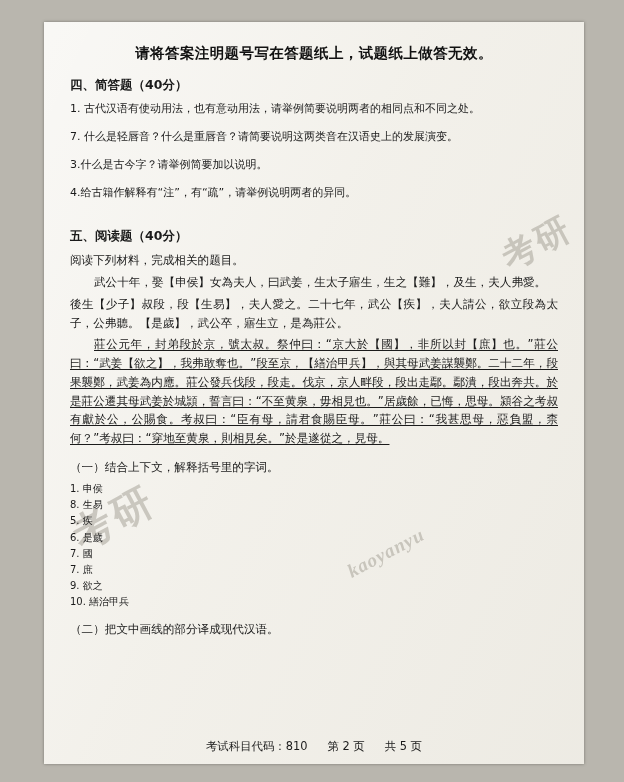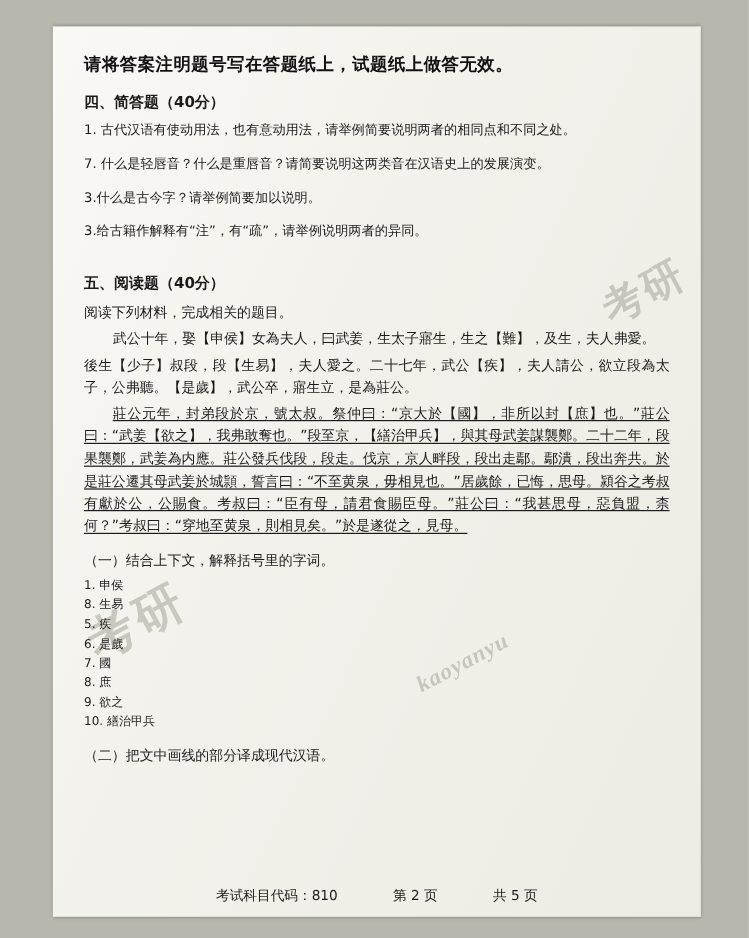--- a/index.html
+++ b/index.html
@@ -30,20 +30,21 @@
       linear-gradient(115deg, rgba(255,255,255,0.55) 0%, rgba(245,243,236,0.15) 45%, rgba(228,225,215,0.35) 100%);
   }
   .content {
     position: absolute;
     left: 26px;
     top: 16px;
     width: 488px;
     color: #1b1b1b;
   }
   .doc-title {
+    text-align: center;
     font-weight: bold;
     font-size: 14.5px;
     letter-spacing: 0.4px;
     margin: 6px 0 14px 0;
     color: #121212;
   }
   .sec-head {
     font-weight: bold;
     font-size: 12.5px;
     margin: 10px 0 6px 0;
@@ -83,21 +84,21 @@
     margin: 0 0 1px 0;
   }
   .footer {
     position: absolute;
     left: 26px;
     bottom: 10px;
     width: 488px;
     font-size: 11.4px;
     display: flex;
     justify-content: center;
-    gap: 46px;
+    gap: 20px;
     color: #1b1b1b;
   }
   .wm {
     position: absolute;
     color: rgba(150,146,136,0.45);
     font-weight: bold;
     pointer-events: none;
     user-select: none;
   }
   .wm-cn1 {
@@ -136,40 +137,40 @@
   <div class="wm wm-en">kaoyanyu</div>
 
   <div class="content">
 
     <div class="doc-title">请将答案注明题号写在答题纸上，试题纸上做答无效。</div>
 
     <div class="sec-head">四、简答题（40分）</div>
     <p class="q">1. 古代汉语有使动用法，也有意动用法，请举例简要说明两者的相同点和不同之处。</p>
     <p class="q">7. 什么是轻唇音？什么是重唇音？请简要说明这两类音在汉语史上的发展演变。</p>
     <p class="q">3.什么是古今字？请举例简要加以说明。</p>
-    <p class="q">3.给古籍作解释有“注”，有“疏”，请举例说明两者的异同。</p>
+    <p class="q">4.给古籍作解释有“注”，有“疏”，请举例说明两者的异同。</p>
 
     <div class="spacer-sm"></div>
 
     <div class="sec-head">五、阅读题（40分）</div>
     <p class="para">阅读下列材料，完成相关的题目。</p>
 
     <p class="para indent">武公十年，娶【申侯】女為夫人，曰武姜，生太子寤生，生之【難】，及生，夫人弗愛。</p>
     <p class="para">後生【少子】叔段，段【生易】，夫人愛之。二十七年，武公【疾】，夫人請公，欲立段為太子，公弗聽。【是歲】，武公卒，寤生立，是為莊公。</p>
     <p class="para indent underlined">莊公元年，封弟段於京，號太叔。祭仲曰：“京大於【國】，非所以封【庶】也。”莊公曰：“武姜【欲之】，我弗敢奪也。”段至京，【繕治甲兵】，與其母武姜謀襲鄭。二十二年，段果襲鄭，武姜為内應。莊公發兵伐段，段走。伐京，京人畔段，段出走鄢。鄢潰，段出奔共。於是莊公遷其母武姜於城頴，誓言曰：“不至黄泉，毋相見也。”居歲餘，已悔，思母。潁谷之考叔有獻於公，公賜食。考叔曰：“臣有母，請君食賜臣母。”莊公曰：“我甚思母，惡負盟，柰何？”考叔曰：“穿地至黄泉，則相見矣。”於是遂從之，見母。</p>
 
     <div class="sub-head">（一）结合上下文，解释括号里的字词。</div>
 
     <ul class="word-list">
       <li>1. 申侯</li>
       <li>8. 生易</li>
       <li>5. 疾</li>
       <li>6. 是歲</li>
       <li>7. 國</li>
-      <li>8. 庶</li>
+      <li>7. 庶</li>
       <li>9. 欲之</li>
       <li>10. 繕治甲兵</li>
     </ul>
 
     <div class="sub-head">（二）把文中画线的部分译成现代汉语。</div>
   </div>
 
   <div class="footer">
     <span>考试科目代码：810</span>
     <span>第 2 页</span>

